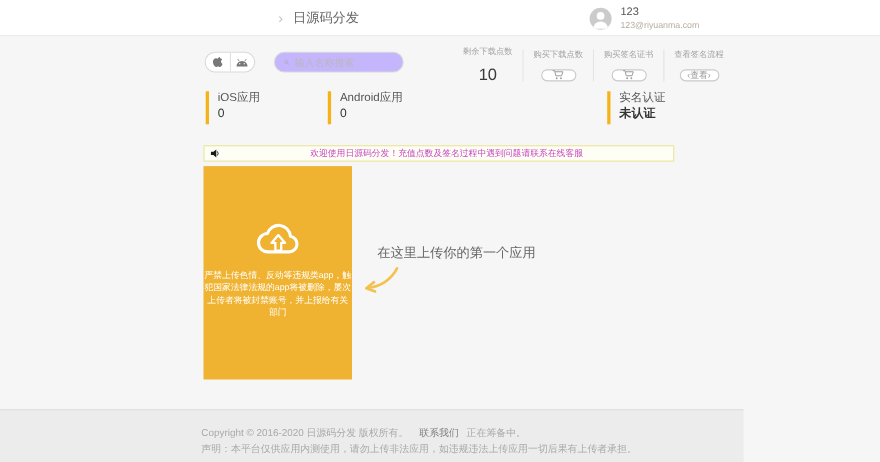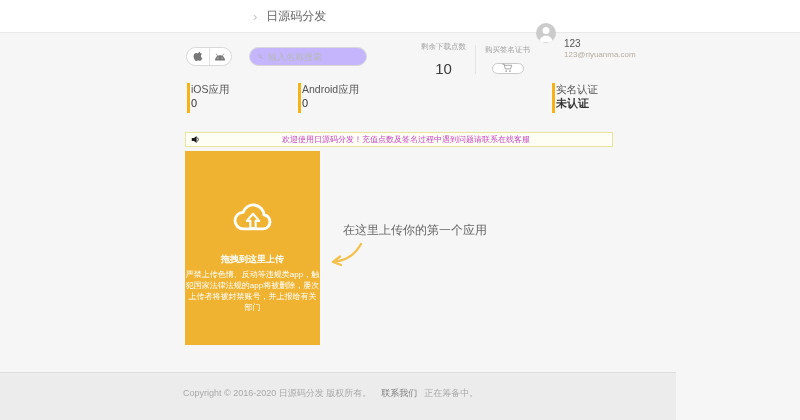--- a/index.html
+++ b/index.html
@@ -7,41 +7,41 @@
   body { font-family:"Liberation Sans","DejaVu Sans",sans-serif; background:#f6f6f6; position:relative; overflow:hidden; }
   .page { position:absolute; left:0; top:0; width:800px; height:420px; }
 
   
   .header { position:absolute; left:0; top:0; width:800px; height:33px; background:#ffffff; border-bottom:1px solid #e9e9e9; }
   .breadcrumb { position:absolute; left:253px; top:0; height:33px; display:flex; align-items:center; font-size:12px; color:#666; }
   .breadcrumb .chev { color:#c2c2c2; margin-right:9px; font-size:13px; }
   .userbox { position:absolute; left:536px; top:6px; display:flex; align-items:center; cursor:pointer; }
   .avatar { width:20px; height:20px; border-radius:50%; background:#cbcbcb; overflow:hidden; display:flex; align-items:flex-end; justify-content:center; }
   .usertext { margin-left:8px; }
-  .username { font-size:10px; color:#555; line-height:12px;margin-top:32px; }
+  .username { font-size:10px; color:#555; line-height:12px; }
   .useremail { font-size:8px; color:#b6ada0; line-height:10px; }
 
   
   .segmented { position:absolute; left:186px; top:47px; width:46px; height:19px; background:#fff; border:1px solid #d9d9d9; border-radius:10px; display:flex; overflow:hidden; }
   .seg-cell { flex:1; display:flex; align-items:center; justify-content:center; cursor:pointer; }
   .seg-cell + .seg-cell { border-left:1px solid #e0e0e0; }
   .searchbox { position:absolute; left:249px; top:47px; width:118px; height:19px; background:#c4b5fd; border:1px solid #d9d9d9; border-radius:10px; display:flex; align-items:center; padding:0 8px; }
   .searchbox input { border:none; outline:none; background:transparent; font-size:9px; color:#555; width:90px; margin-left:5px; font-family:inherit; }
   .searchbox input::placeholder { color:#b9b9b9; }
 
   .stats { position:absolute; left:412px; top:45px; height:28px; display:flex; align-items:center; }
   .stat-col { text-align:center; padding:0 9px; }
   .stat-col + .stat-col { border-left:1px solid #e4e4e4; }
   .stat-label { font-size:7.5px; color:#a3a3a3; white-space:nowrap; margin-bottom:8px; }
   .stat-value { font-size:15px; color:#3a3a3a; }
   .pill-btn { width:32px; height:11px; margin:1px auto 0; border:1px solid #c9c9c9; border-radius:6px; background:#fff; display:flex; align-items:center; justify-content:center; cursor:pointer; }
   .pill-btn.view { width:36px; font-size:8px; color:#9a9a9a; line-height:9px; }
 
   
-  .card { position:absolute; top:83px; width:100px; height:30px; border-left:3px solid #F5B31A; padding-left:1px; }
+  .card { position:absolute; top:83px; width:100px; height:30px; border-left:3px solid #F5B31A; padding-left:8px; }
   .card-label { font-size:10.5px; color:#555; line-height:13px; }
   .card-value { font-size:11px; color:#333; line-height:14px; }
   .card-value.bold { font-weight:bold; }
   .card1{left:187px;} .card2{left:298px;} .card3{left:410px;} .card4{left:520px;margin-left:32px;}
 
   
   .notice { position:absolute; left:185px; top:132px; width:428px; height:15px; background:#fffef4; border:1px solid #e8e49a; display:flex; align-items:center; }
   .notice .spk { margin-left:5px; display:flex; }
   .notice-text { flex:1; text-align:center; font-size:8px; color:#c445c4; white-space:nowrap; }
 
@@ -110,28 +110,42 @@
     </svg>
     <input type="text" placeholder="输入名称搜索" style="">
   </div>
 
   <div class="stats">
     <div class="stat-col">
       <div class="stat-label">剩余下载点数</div>
       <div class="stat-value">10</div>
     </div>
     <div class="stat-col">
+      <div class="stat-label">购买下载点数</div>
+      <div class="pill-btn">
+        <svg width="11" height="10" viewBox="0 0 16 14">
+          <path d="M1 1.5h2.2l1.6 6.8h7.6l1.7-5.3H4.3" fill="none" stroke="#9a9a9a" stroke-width="1.3" stroke-linejoin="round" stroke-linecap="round"></path>
+          <circle cx="6" cy="11.6" r="1.2" fill="#9a9a9a"></circle>
+          <circle cx="11.6" cy="11.6" r="1.2" fill="#9a9a9a"></circle>
+        </svg>
+      </div>
+    </div>
+    <div class="stat-col">
       <div class="stat-label">购买签名证书</div>
       <div class="pill-btn">
         <svg width="11" height="10" viewBox="0 0 16 14">
           <path d="M1 1.5h2.2l1.6 6.8h7.6l1.7-5.3H4.3" fill="none" stroke="#9a9a9a" stroke-width="1.3" stroke-linejoin="round" stroke-linecap="round"></path>
           <circle cx="6" cy="11.6" r="1.2" fill="#9a9a9a"></circle>
           <circle cx="11.6" cy="11.6" r="1.2" fill="#9a9a9a"></circle>
         </svg>
       </div>
+    </div>
+    <div class="stat-col">
+      <div class="stat-label">查看签名流程</div>
+      <div class="pill-btn view">‹查看›</div>
     </div>
   </div>
 
   <div class="card card1">
     <div class="card-label">iOS应用</div>
     <div class="card-value">0</div>
   </div>
   <div class="card card2">
     <div class="card-label">Android应用</div>
     <div class="card-value">0</div>
@@ -151,31 +165,31 @@
     <span class="notice-text">欢迎使用日源码分发！充值点数及签名过程中遇到问题请联系在线客服</span>
   </div>
 
   <div class="upload-card">
     <div class="upload-cloud">
       <svg width="48" height="38" viewBox="0 0 50 40">
         <path d="M15 31.5 h20.5 a7.5 7.5 0 0 0 1.1-14.9 11.3 11.3 0 0 0-22-2.6 A8.3 8.3 0 0 0 15 31.5 z" fill="none" stroke="#ffffff" stroke-width="3" stroke-linejoin="round" stroke-linecap="round"></path>
         <path d="M25 15.5 l6.5 7.5 h-3.7 v7.5 h-5.6 v-7.5 h-3.7 z" fill="#EFB331" stroke="#ffffff" stroke-width="2.2" stroke-linejoin="round"></path>
       </svg>
     </div>
-    <div class="upload-title">拖拽到这里上传</div>
     <div class="upload-warning">严禁上传色情、反动等违规类app，触犯国家法律法规的app将被删除，屡次上传者将被封禁账号，并上报给有关部门</div>
   </div>
 
   <div class="hint-text">在这里上传你的第一个应用</div>
   <div class="hint-arrow">
     <svg width="36" height="25" viewBox="0 0 36 25">
       <path d="M33 2 C 27 13 19 18.5 6 19.8" fill="none" stroke="#F2C14E" stroke-width="2.4" stroke-linecap="round"></path>
       <polyline points="12,14.5 5,20 13,23" fill="none" stroke="#F2C14E" stroke-width="2.4" stroke-linecap="round" stroke-linejoin="round"></polyline>
     </svg>
   </div>
 
   <div class="footer">
     <div class="foot-line1">
       <span>Copyright © 2016-2020 日源码分发 版权所有。</span><span class="contact">联系我们</span><span class="status">正在筹备中。</span>
     </div>
+    <div class="foot-line2">声明：本平台仅供应用内测使用，请勿上传非法应用，如违规违法上传应用一切后果有上传者承担。</div>
   </div>
 
 </div>
 
 </body></html>

